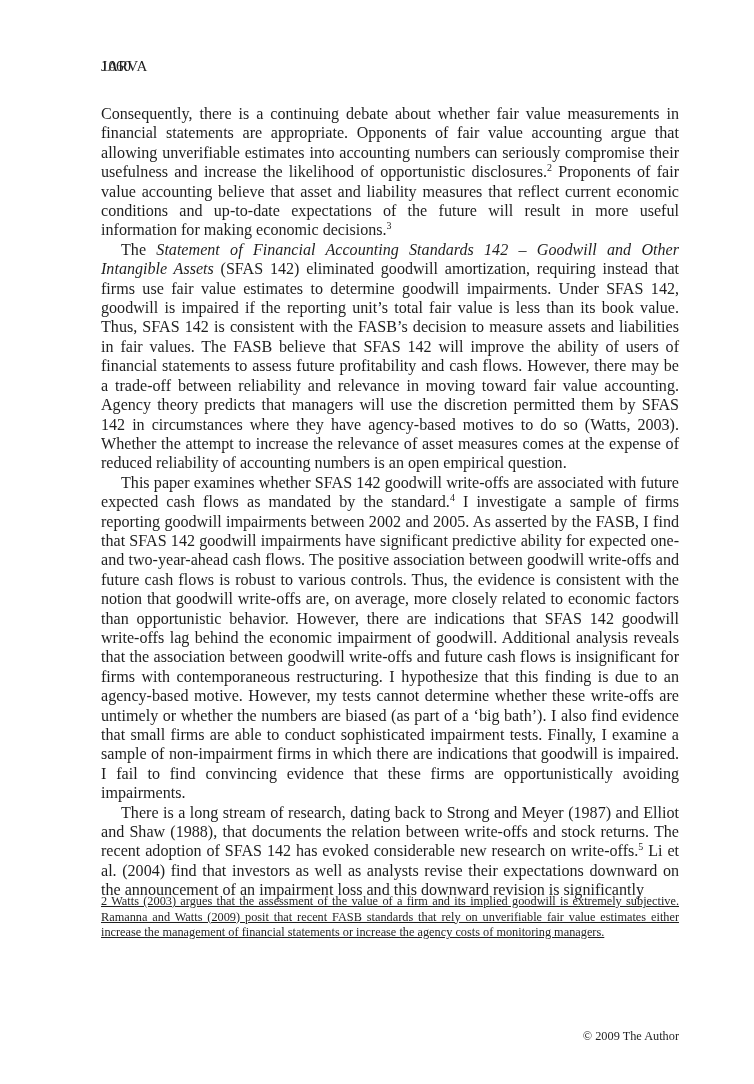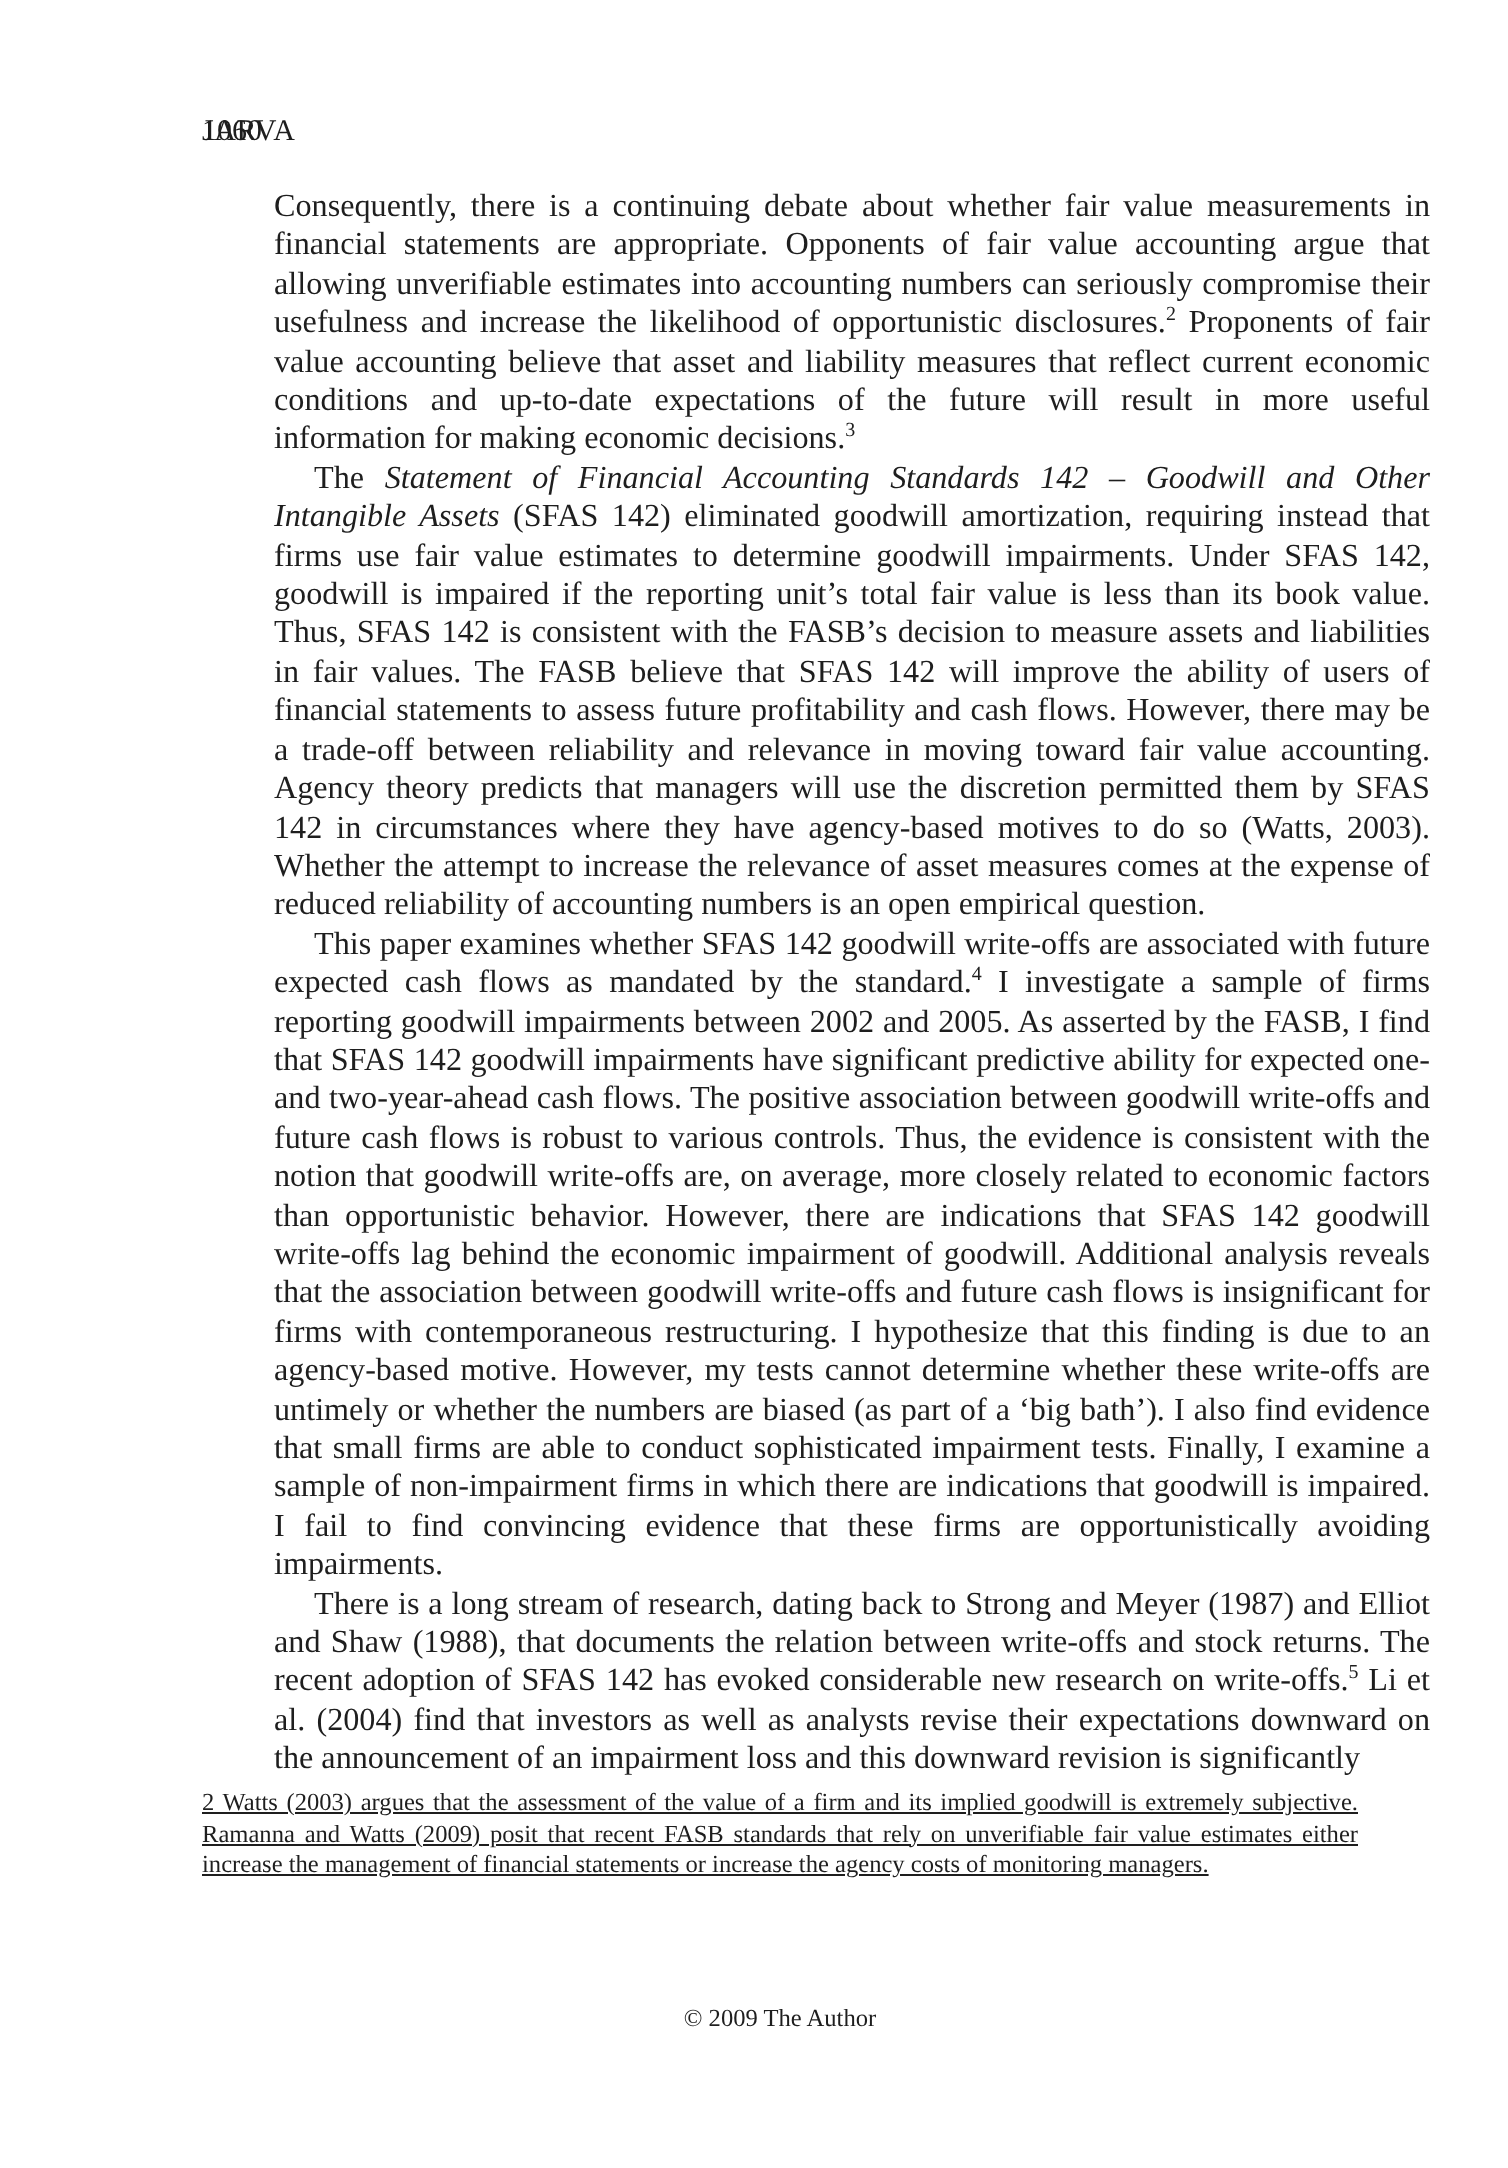--- a/index.html
+++ b/index.html
@@ -9,35 +9,35 @@
     font-family: "Liberation Serif", "DejaVu Serif", serif;
     color: #1e1e1e;
   }
   .running-head {
     position: absolute; top: 58px; left: 0; width: 578px; height: 20px;
     font-size: 15px;
   }
   .page-number { position: absolute; left: 0; top: 0; }
   .running-title { position: absolute; left: 0; width: 100%; top: 0; letter-spacing: 0.3px; }
   .body-text {
-    position: absolute; top: 94px; left: 0; width: 578px;
+    position: absolute; top: 104px; left: 0; width: 578px;
     font-size: 16.1px; line-height: 19.4px;
-    text-align: justify; hyphens: manual; margin-left: 36px;
+    text-align: justify; hyphens: manual;
   }
   .body-text p { margin: 0; text-indent: 0; }
   .body-text p.indent { text-indent: 20px; }
   sup { font-size: 10px; line-height: 0; vertical-align: 6px; }
   .footnotes {
     position: absolute; top: 894px; left: 0; width: 578px;
     font-size: 12.3px; line-height: 15.6px; text-align: justify;
   }
   .footnotes p { margin: 0; text-decoration: underline; }
   .copyright {
-    position: absolute; top: 1002px; right: 0; width: 578px;
-    font-size: 12.3px; line-height: 15.4px; text-align: center;
+    position: absolute; top: 1029px; right: 0; width: 578px;
+    font-size: 12.3px; line-height: 15.4px; text-align: right;
   }
   .copyright p { margin: 0; }
 </style>
 </head>
 <body>
 
 <div class="page">
 
   <div class="running-head">
     <span class="page-number">1060</span>

